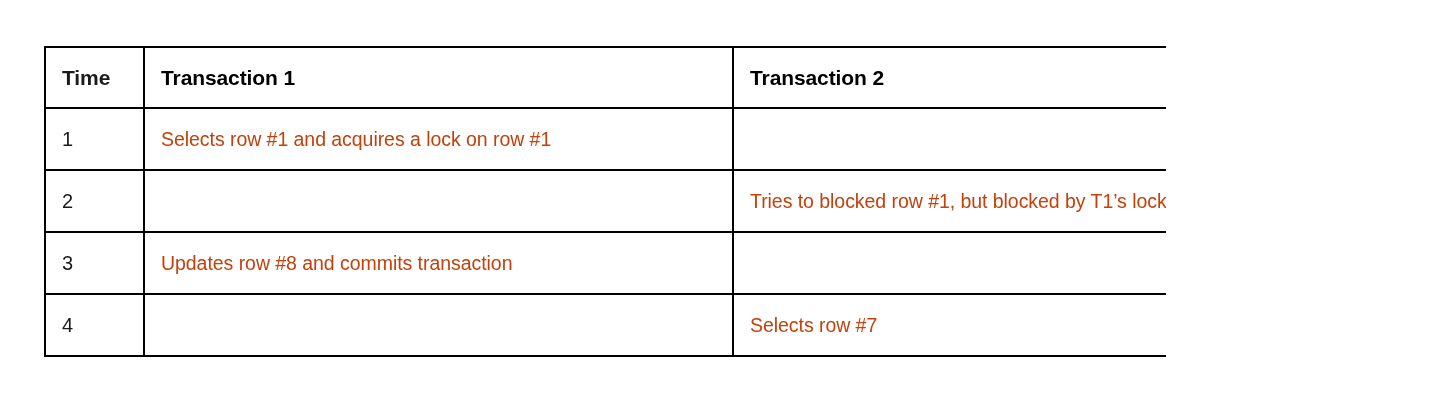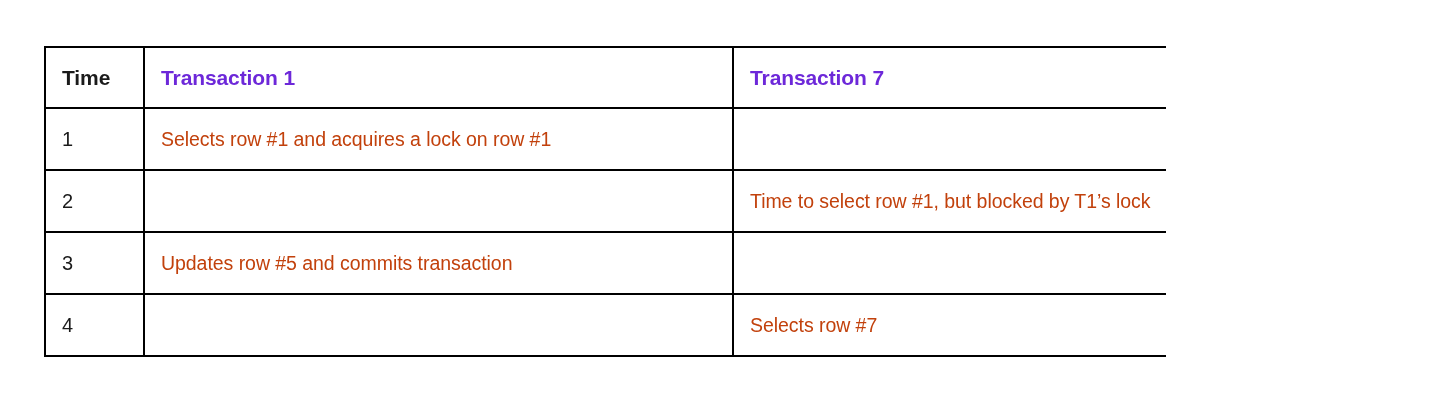--- a/index.html
+++ b/index.html
@@ -55,21 +55,21 @@
     height: 59px;
     font-size: 21px;
     font-weight: bold;
     letter-spacing: -0.1px;
   }
 
   table.lock-table thead th.th-time {
     color: #1b1b1b;
   }
   table.lock-table thead th.th-txn {
-    color: #6d28d9;
+    color: #000000;
   }
 
   table.lock-table tbody td {
     height: 60px;
     font-size: 19.5px;
     font-weight: normal;
     letter-spacing: -0.05px;
   }
 
   table.lock-table tbody td.cell-time {
@@ -90,37 +90,37 @@
     <table class="lock-table">
       <colgroup>
         <col class="col-time">
         <col class="col-t1">
         <col class="col-t2">
       </colgroup>
       <thead>
         <tr>
           <th class="th-time">Time</th>
           <th class="th-txn">Transaction 1</th>
-          <th class="th-txn">Transaction 7</th>
+          <th class="th-txn">Transaction 2</th>
         </tr>
       </thead>
       <tbody>
         <tr>
           <td class="cell-time">1</td>
           <td class="cell-txn">Selects row #1 and acquires a lock on row #1</td>
           <td class="cell-txn"></td>
         </tr>
         <tr>
           <td class="cell-time">2</td>
           <td class="cell-txn"></td>
-          <td class="cell-txn">Time to select row #1, but blocked by T1’s lock</td>
+          <td class="cell-txn">Tries to blocked row #1, but blocked by T1’s lock</td>
         </tr>
         <tr>
           <td class="cell-time">3</td>
-          <td class="cell-txn">Updates row #5 and commits transaction</td>
+          <td class="cell-txn">Updates row #8 and commits transaction</td>
           <td class="cell-txn"></td>
         </tr>
         <tr>
           <td class="cell-time">4</td>
           <td class="cell-txn"></td>
           <td class="cell-txn">Selects row #7</td>
         </tr>
       </tbody>
     </table>
   </div>

